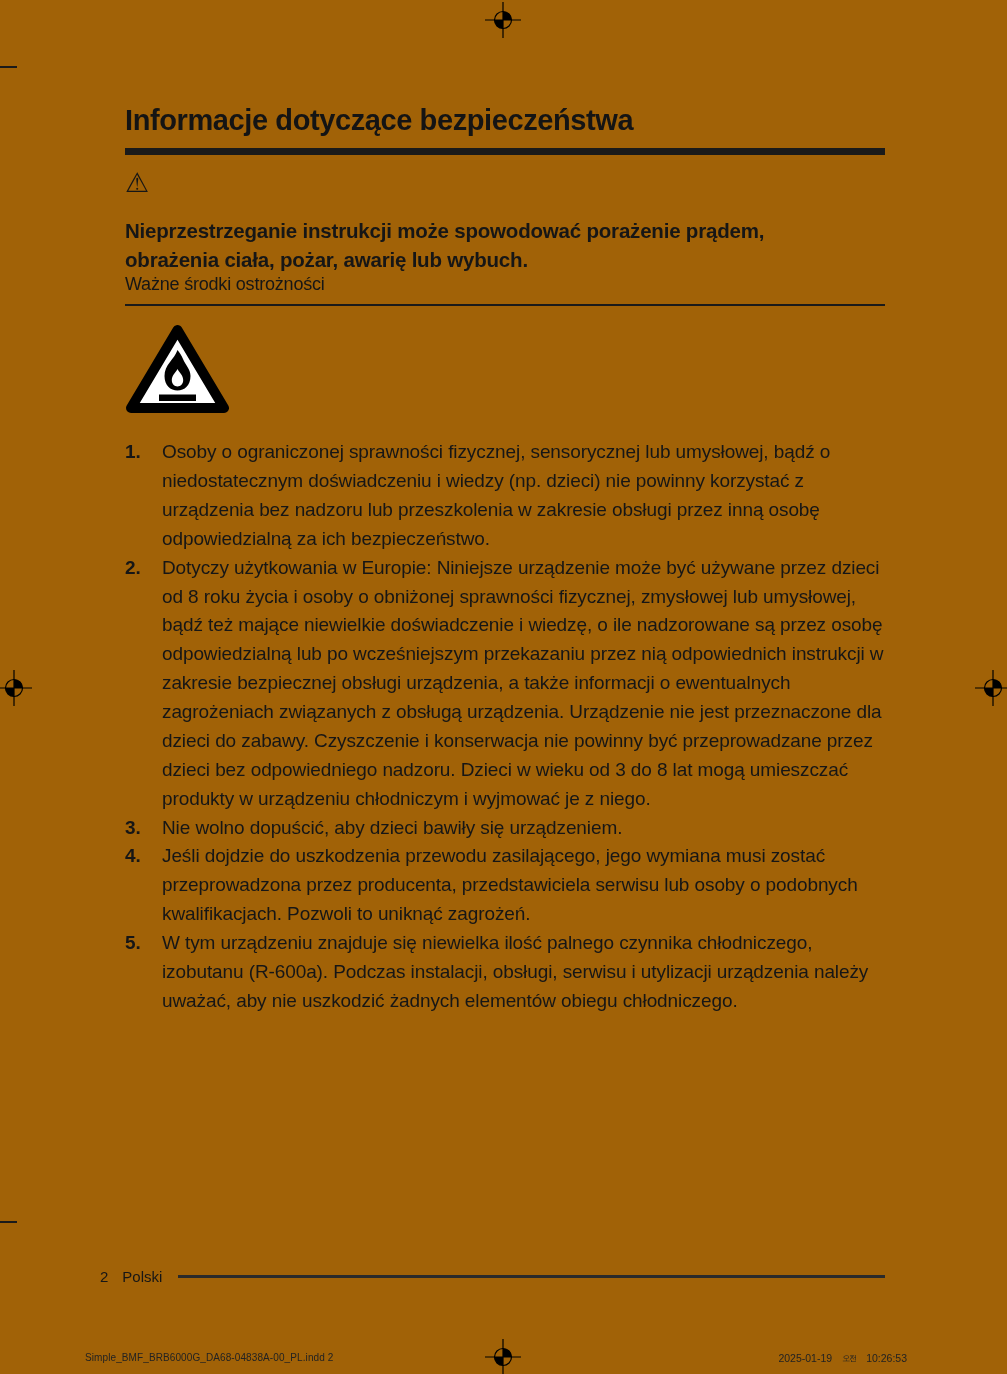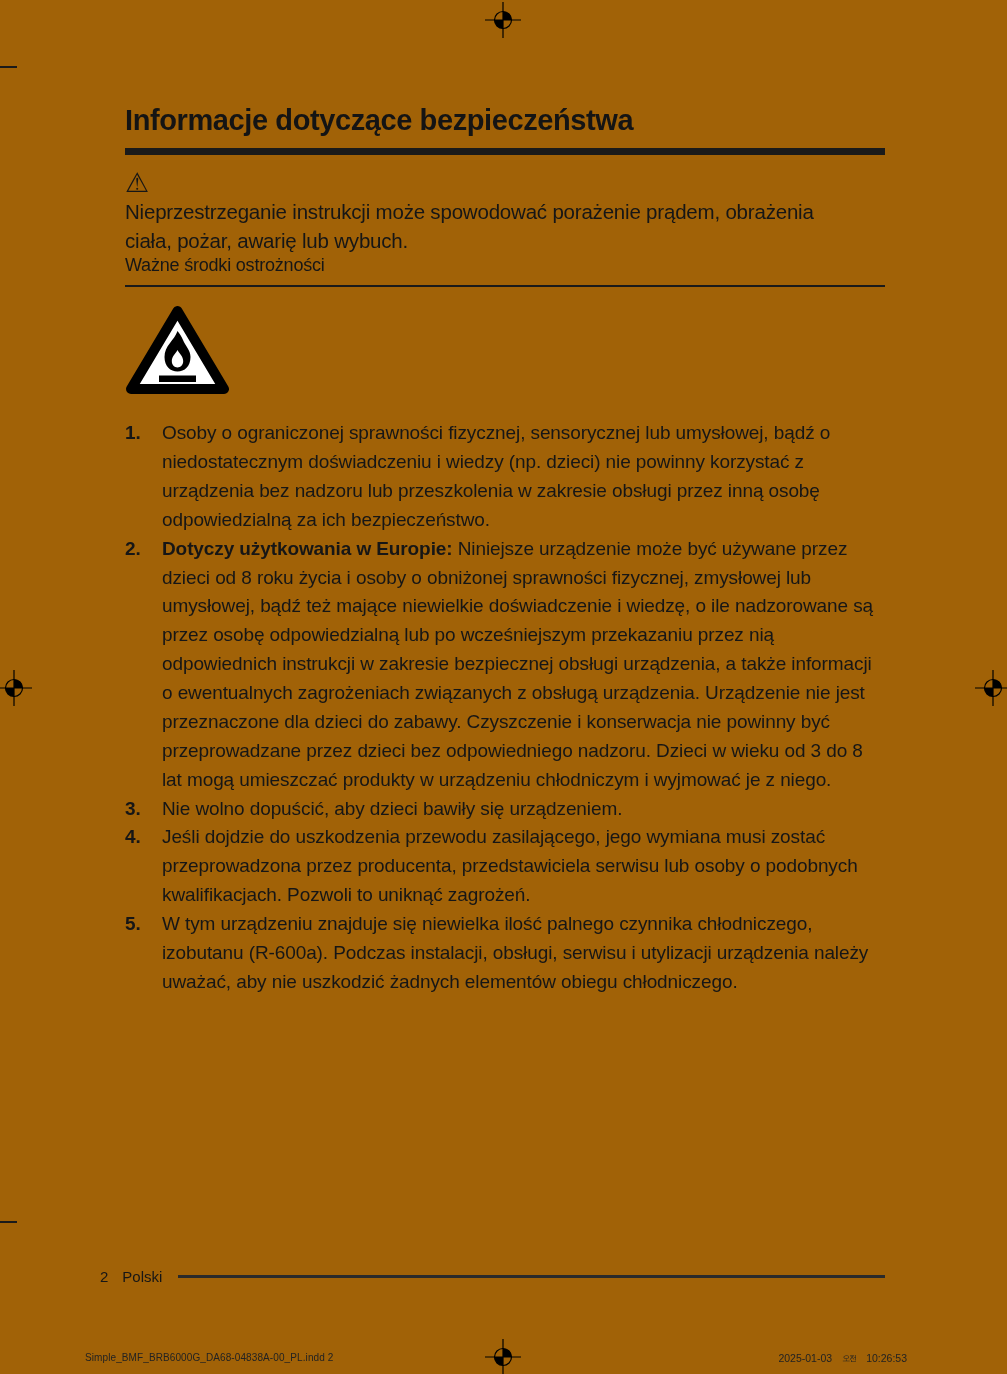--- a/index.html
+++ b/index.html
@@ -29,36 +29,36 @@
 
   .warning-heading {
     margin-top:15px; display:flex; align-items:center; gap:11px;
     font-size:26px; font-weight:700; letter-spacing:-0.3px;
   }
   .warning-heading .tri {
     font-family:"DejaVu Sans", sans-serif; font-weight:400; font-size:27px; line-height:1;
     position:relative; top:-1px;
   }
   .warning-body {
-    margin-top:0; font-size:20.5px; font-weight:400; line-height:1.42;
+    margin-top:19px; font-size:20.5px; font-weight:700; line-height:1.42;
     width:700px; letter-spacing:-0.2px;
   }
 
   .section-heading { font-size:18px; font-weight:400; letter-spacing:-0.2px; }
   .thin-rule { margin-top:9px; height:2px; background:#1a1a1a; }
 
   .fire-block { margin-top:16px; display:flex; align-items:center; gap:16px; }
   .fire-icon { flex:none; }
   .fire-text { font-size:20px; font-weight:700; letter-spacing:-0.2px; position:relative; top:-6px; }
 
   .num-list { margin-top:24px; font-size:19px; line-height:1.52; letter-spacing:-0.1px; }
   .list-item { display:flex; }
   .item-number { flex:none; width:37px; font-weight:700; }
   .item-text { flex:1; }
-  .item-bold { font-weight:700; }
+  .item-bold { font-weight:400; }
 
   .footer {
     position:absolute; left:100px; top:1268px; width:785px;
     display:flex; align-items:center;
   }
   .footer-page { font-size:15px; margin-right:14px; }
   .footer-lang { font-size:15px; margin-right:16px; }
   .footer-rule { flex:1; height:3px; background:#2a2a2a; }
 
   .print-info-left {
@@ -160,18 +160,18 @@
   </div>
 
   <div class="footer">
     <span class="footer-page">2</span>
     <span class="footer-lang">Polski</span>
     <span class="footer-rule"></span>
   </div>
 
   <div class="print-info-left">Simple_BMF_BRB6000G_DA68-04838A-00_PL.indd   2</div>
   <div class="print-info-right">
-    <span>2025-01-03</span>
+    <span>2025-01-19</span>
     <span class="ampm">오전</span>
     <span>10:26:53</span>
   </div>
 
 </div>
 
 </body></html>

